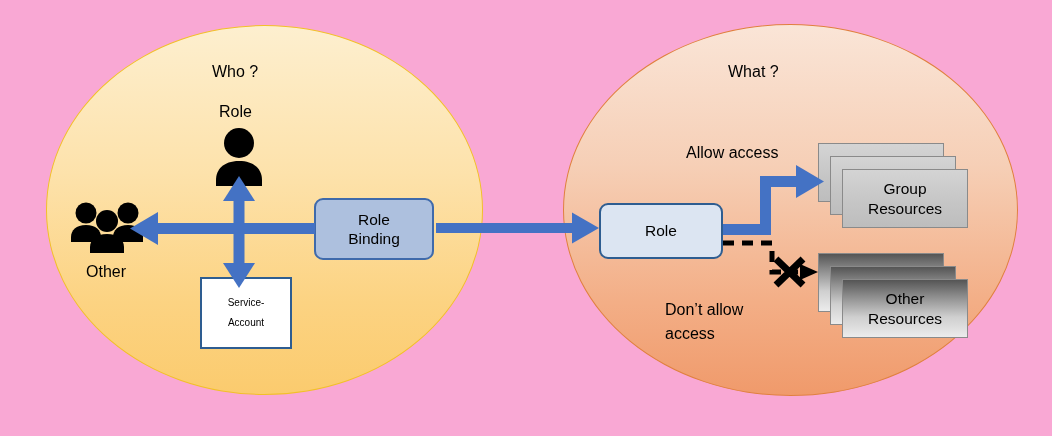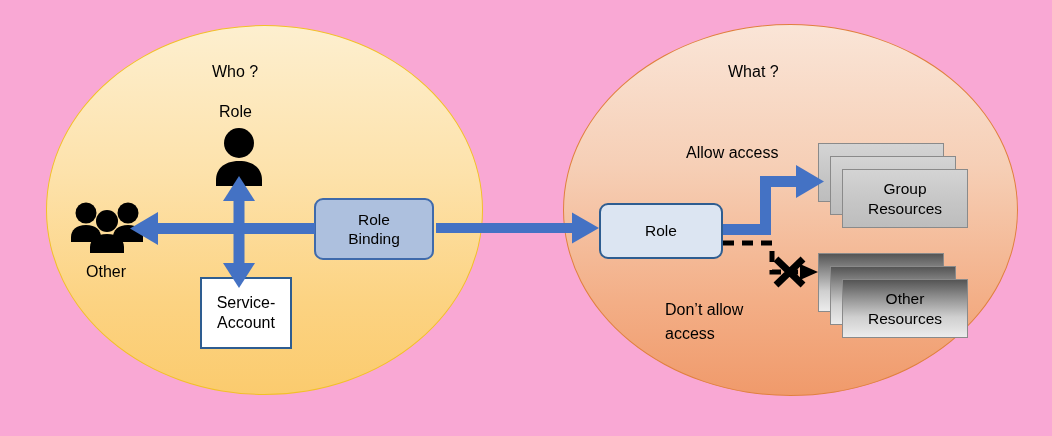--- a/index.html
+++ b/index.html
@@ -81,21 +81,21 @@
     top: 277px;
     width: 92px;
     height: 72px;
     background: #ffffff;
     border: 2.2px solid #2e5d91;
     box-sizing: border-box;
     display: flex;
     align-items: center;
     justify-content: center;
     text-align: center;
-    font-size: 16px;
+    font-size: 10px;
     line-height: 20px;
     color: #000000;
   }
 
   
   #role-binding-box {
     position: absolute;
     left: 314px;
     top: 198px;
     width: 120px;

